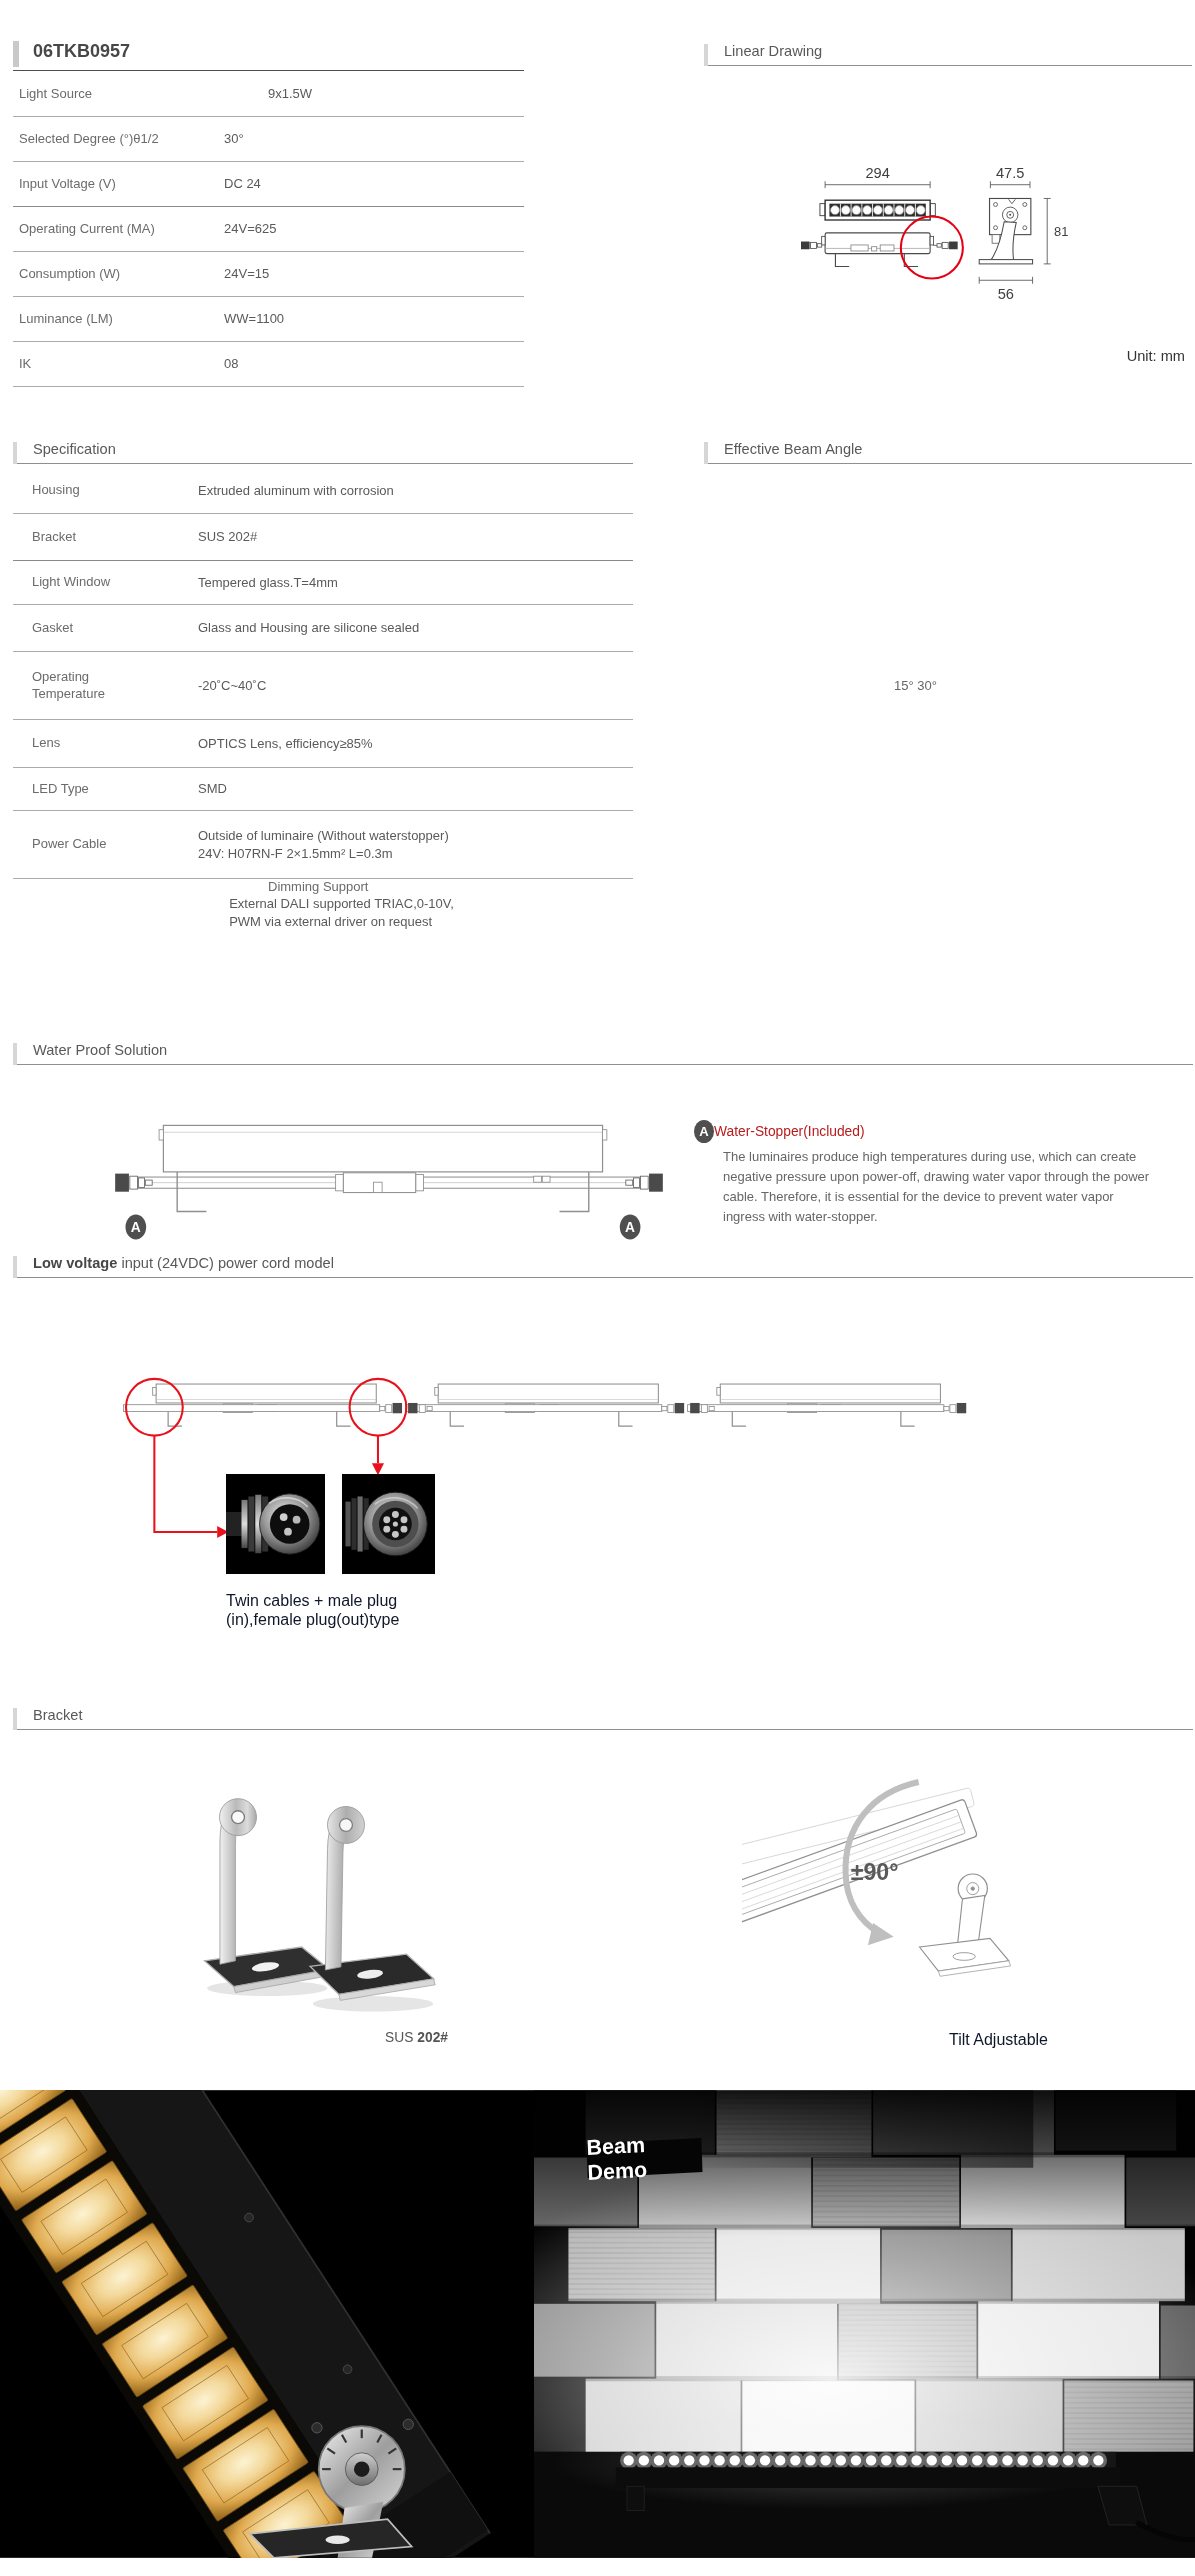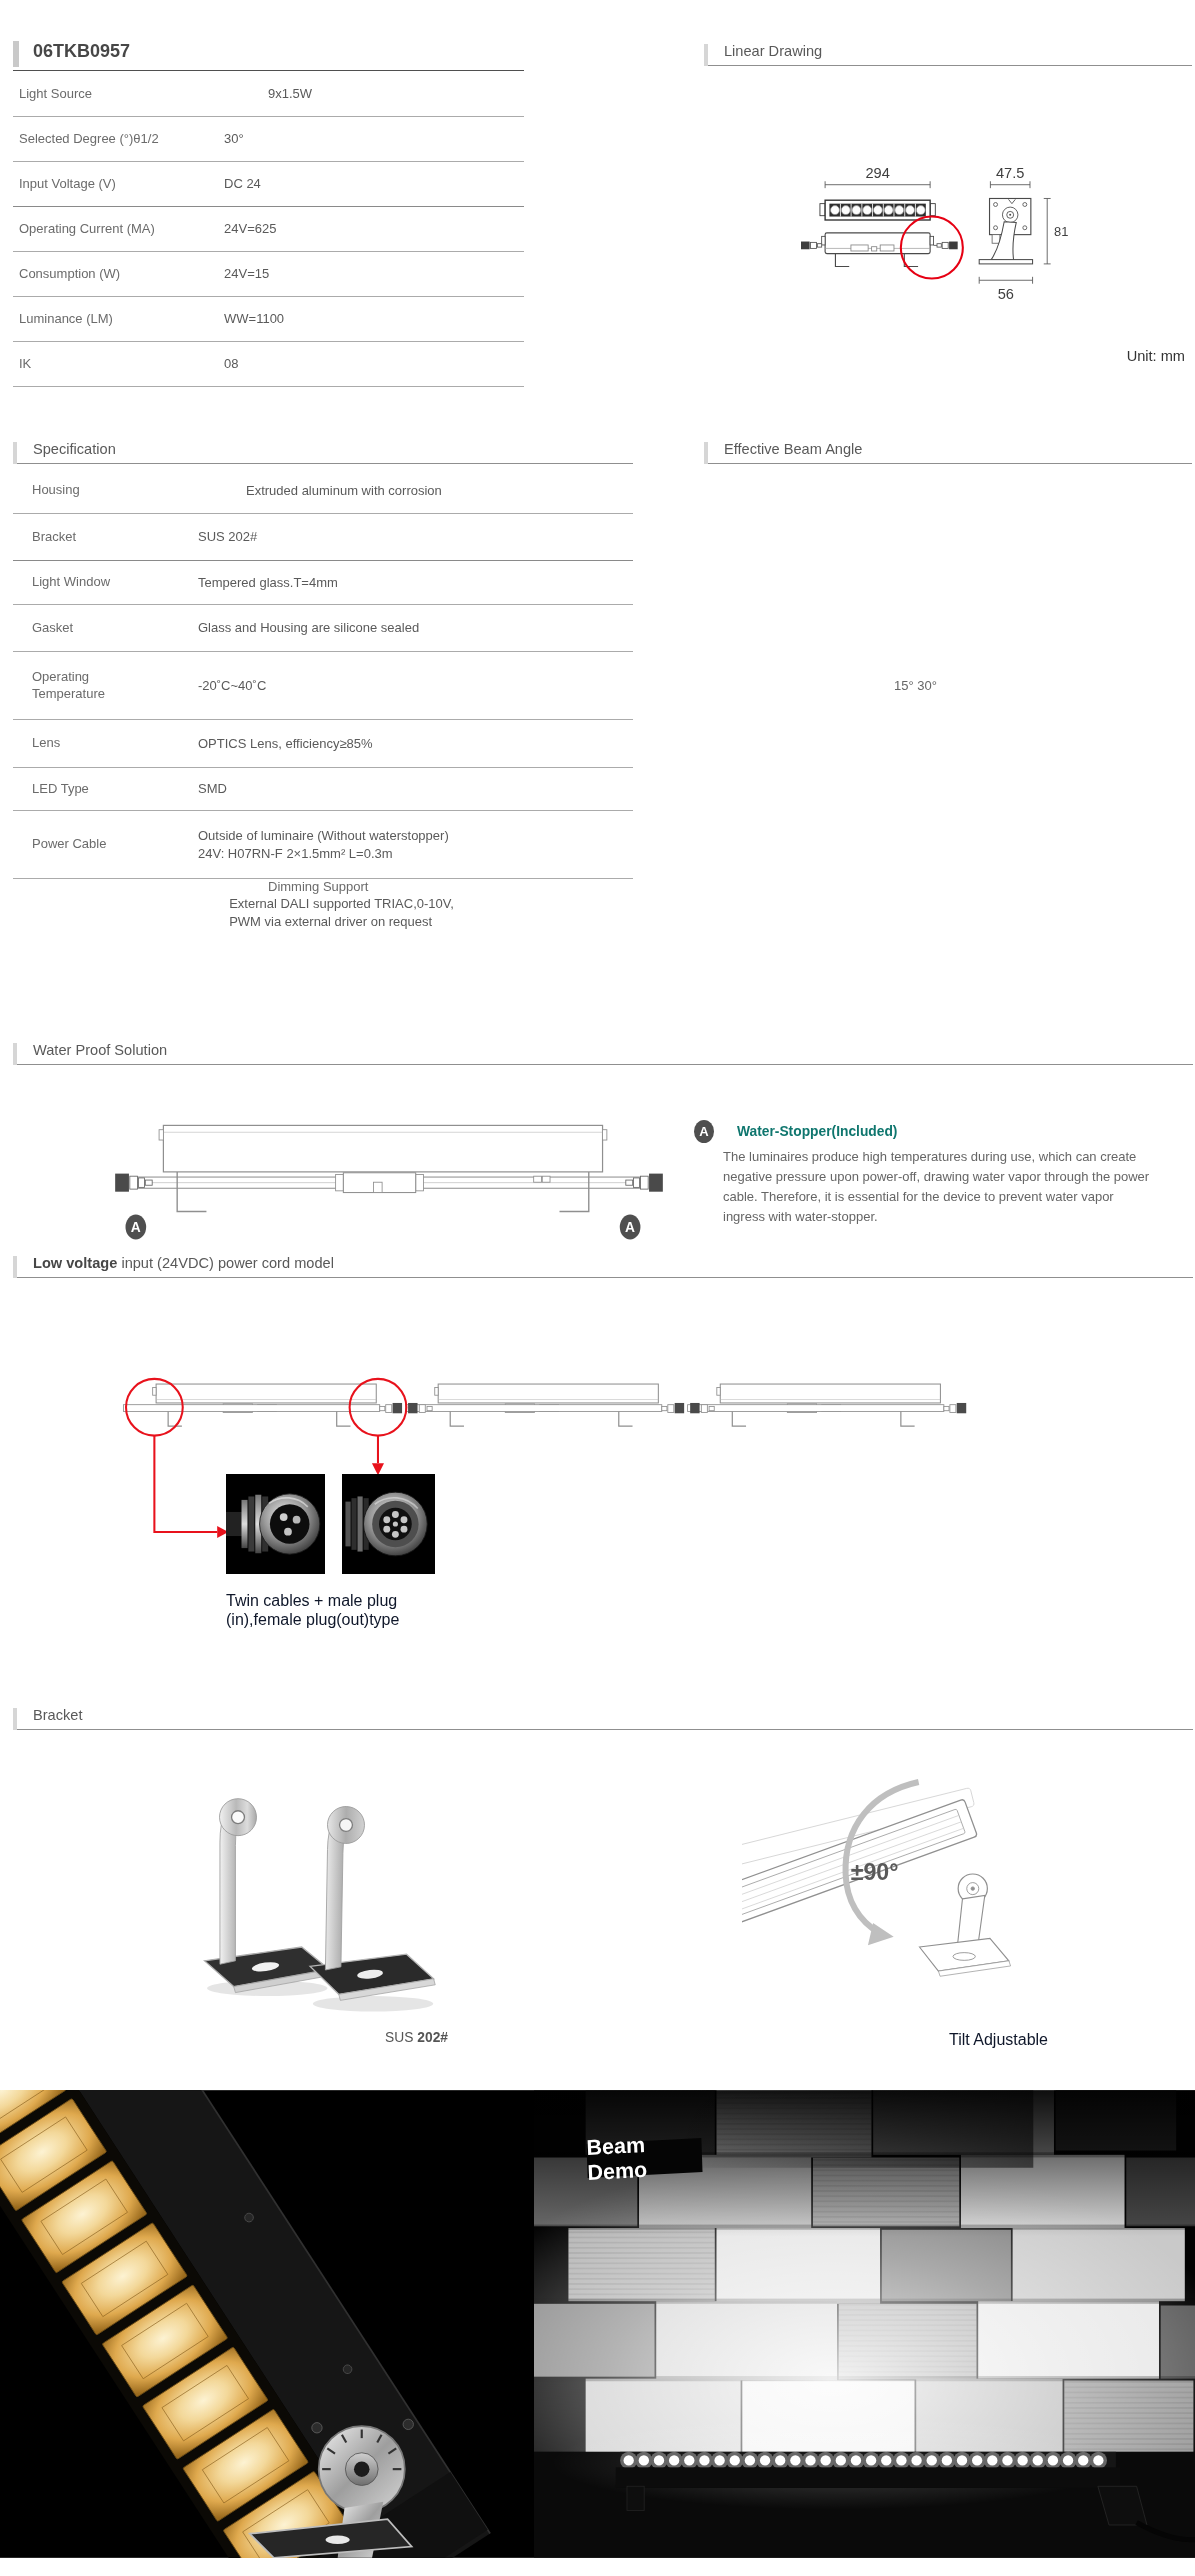--- a/index.html
+++ b/index.html
@@ -28,21 +28,21 @@
   .spec .tvalue { margin-left:37px; }
 
   .plain { position:absolute; color:#666; font-size:13px; }
   .caption { position:absolute; color:#0f172a; font-size:16px; line-height:19px; }
   .center { text-align:right; }
 
   .note-wrap { position:absolute; }
   .note-head { display:flex; align-items:center; }
   .abadge { width:20px; height:23px; border-radius:50%; background:#4f4f4f; color:#fff;
             font-weight:bold; font-size:13px; display:flex; align-items:center; justify-content:center; }
-  .note-title { margin-left:23px; font-size:13.8px; font-weight:bold; color:#0f766e; }
+  .note-title { margin-left:0; font-size:13.8px; font-weight:normal; color:#b91c1c; }
   .note-body { margin-left:29px; margin-top:4.3px; width:429px; font-size:13px; line-height:20px; color:#666; }
 
   .photo { position:absolute; background:#000; overflow:hidden; }
   .beam-label { position:absolute; background:#050505; color:#fff; font-weight:bold; font-size:21.5px;
                 display:flex; align-items:center; justify-content:center; transform:rotate(-2deg) skewY(-1deg); }
 </style>
 </head>
 <body>
 
 <div class="page">
@@ -148,21 +148,21 @@
     <path d="M207,135 H269 M207,131 V139 M269,131 V139" stroke="#555" stroke-width="1" fill="none"></path>
     <text x="238" y="157" font-size="17" fill="#3f3f3f" text-anchor="middle">56</text>
   </svg>
   <div class="plain" style="left:1089px;top:348px;width:96px;text-align:right;font-size:14.6px;color:#333;">Unit: mm</div>
 
   <div class="sec-head" style="left:13px;top:441px;width:620px;">
     <span class="bar"></span>
     <span class="t">Specification</span>
   </div>
   <div class="tbl spec" style="left:13px;top:468px;width:620px;">
-    <div class="trow" style="height:46px;gap:48px;">
+    <div class="trow" style="height:46px;">
       <span class="tlabel">Housing</span>
       <span class="tvalue">Extruded aluminum with corrosion</span>
       </div>
     <div class="trow sep-dark" style="height:47px;">
       <span class="tlabel">Bracket</span>
       <span class="tvalue">SUS 202#</span>
       </div>
     <div class="trow" style="height:44px;">
       <span class="tlabel">Light Window</span>
       <span class="tvalue">Tempered glass.T=4mm</span>

